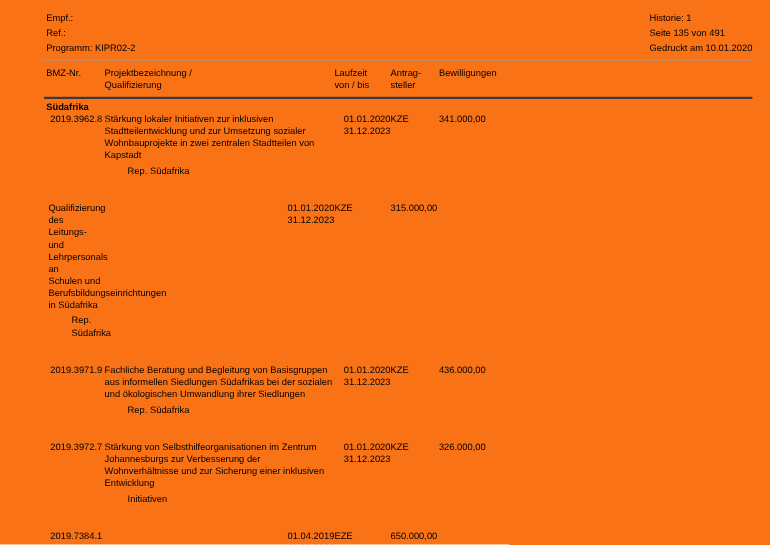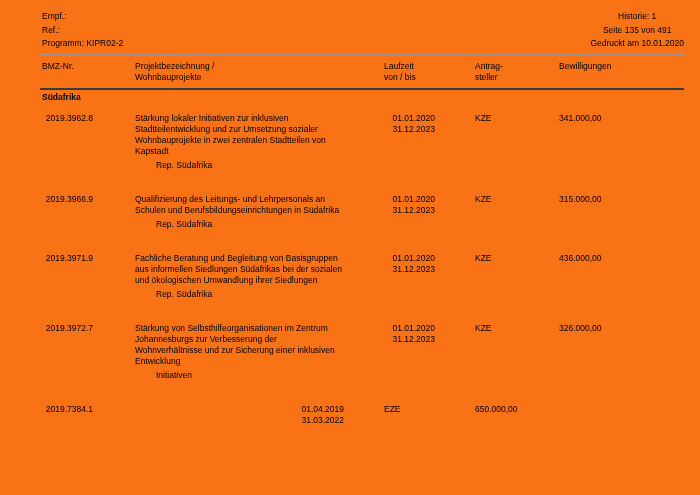--- a/index.html
+++ b/index.html
@@ -19,52 +19,51 @@
     box-sizing: border-box;
     padding: 10px 16px 0 42px;
   }
   
   .letterhead {
     display: flex;
     justify-content: space-between;
     align-items: flex-start;
   }
   .letterhead .col { line-height: 13.5px; }
-  .letterhead .col.right { text-align: center; }
+  .letterhead .col.right { text-align: left; }
 
   
   .rule-thin {
     height: 0;
     border-top: 1px solid #999;
     margin: 3px 0 0 -2px;
   }
   .rule-thick {
     height: 0;
     border-top: 2px solid #3a3a3a;
     margin: 2px 0 0 -2px;
   }
 
   
   .grid {
     display: grid;
     grid-template-columns: 51px 211px 51px 44px 56px;
     line-height: 11px;
-    gap: 40px;
   }
   .thead { padding-top: 6px; padding-bottom: 3px; }
   .thead .cell { white-space: pre-line; }
   .cell-amount { text-align: left; }
 
   .section-title {
     font-weight: bold;
     line-height: 11px;
     margin-top: 2px;
   }
 
-  .row { margin-top: 10px; margin-bottom: 23px; }
+  .row { margin-top: 0; margin-bottom: 23px; }
   .cell-bmz { text-align: right; }
   .cell-project { padding-left: 2px; }
   .title { white-space: pre-line; }
   .location { margin-top: 3px; padding-left: 21px; }
   .dates { white-space: pre-line; text-align: right; }
 </style>
 </head>
 <body>
 
 <div class="page">
@@ -80,21 +79,21 @@
       <div>Seite 135 von 491</div>
       <div>Gedruckt am 10.01.2020</div>
     </div>
   </div>
 
   <div class="rule-thin"></div>
 
   <div class="grid thead">
     <div class="cell">BMZ-Nr.</div>
     <div class="cell cell-project">Projektbezeichnung /
-Wohnbauprojekte</div>
+Qualifizierung</div>
     <div class="cell">Laufzeit
 von / bis</div>
     <div class="cell">Antrag-
 steller</div>
     <div class="cell">Bewilligungen</div>
   </div>
 
   <div class="rule-thick"></div>
 
   <div class="section-title">Südafrika</div>
@@ -108,21 +107,20 @@
 Kapstadt</div>
       <div class="location">Rep. Südafrika</div>
     </div>
     <div class="cell dates">01.01.2020
 31.12.2023</div>
     <div class="cell">KZE</div>
     <div class="cell cell-amount">341.000,00</div>
   </div>
 
   <div class="grid row">
-    <div class="cell cell-bmz">2019.3966.9</div>
     <div class="cell cell-project">
       <div class="title">Qualifizierung des Leitungs- und Lehrpersonals an
 Schulen und Berufsbildungseinrichtungen in Südafrika</div>
       <div class="location">Rep. Südafrika</div>
     </div>
     <div class="cell dates">01.01.2020
 31.12.2023</div>
     <div class="cell">KZE</div>
     <div class="cell cell-amount">315.000,00</div>
   </div>

